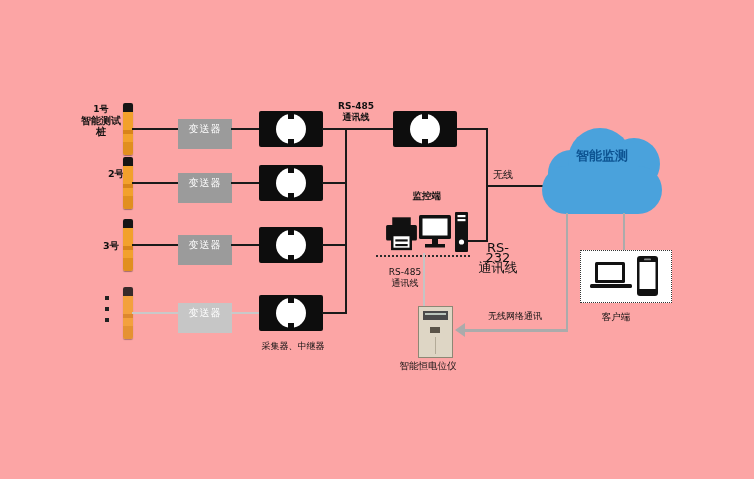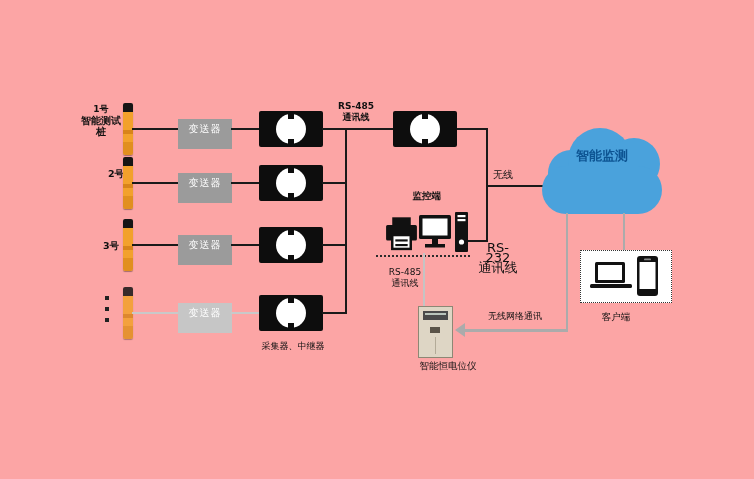--- a/index.html
+++ b/index.html
@@ -172,21 +172,21 @@
     <div>RS-485</div>
     <div>通讯线</div>
   </div>
   <div class="cabinet">
     <span class="screen">
         <i></i>
       </span>
     <span class="handle"></span>
     <span class="seam"></span>
   </div>
-  <div class="lbl plain" style="left:411px;top:360px;width:74px;font-size:9.5px;">智能恒电位仪</div>
+  <div class="lbl plain" style="left:391px;top:360px;width:74px;font-size:9.5px;">智能恒电位仪</div>
 
   <div class="cloud">
     <span class="part p1"></span>
     <span class="part p2"></span>
     <span class="part p3"></span>
     <span class="part p4"></span>
     <div class="cloud-text">
       <div>智能监测</div>
     </div>
   </div>

